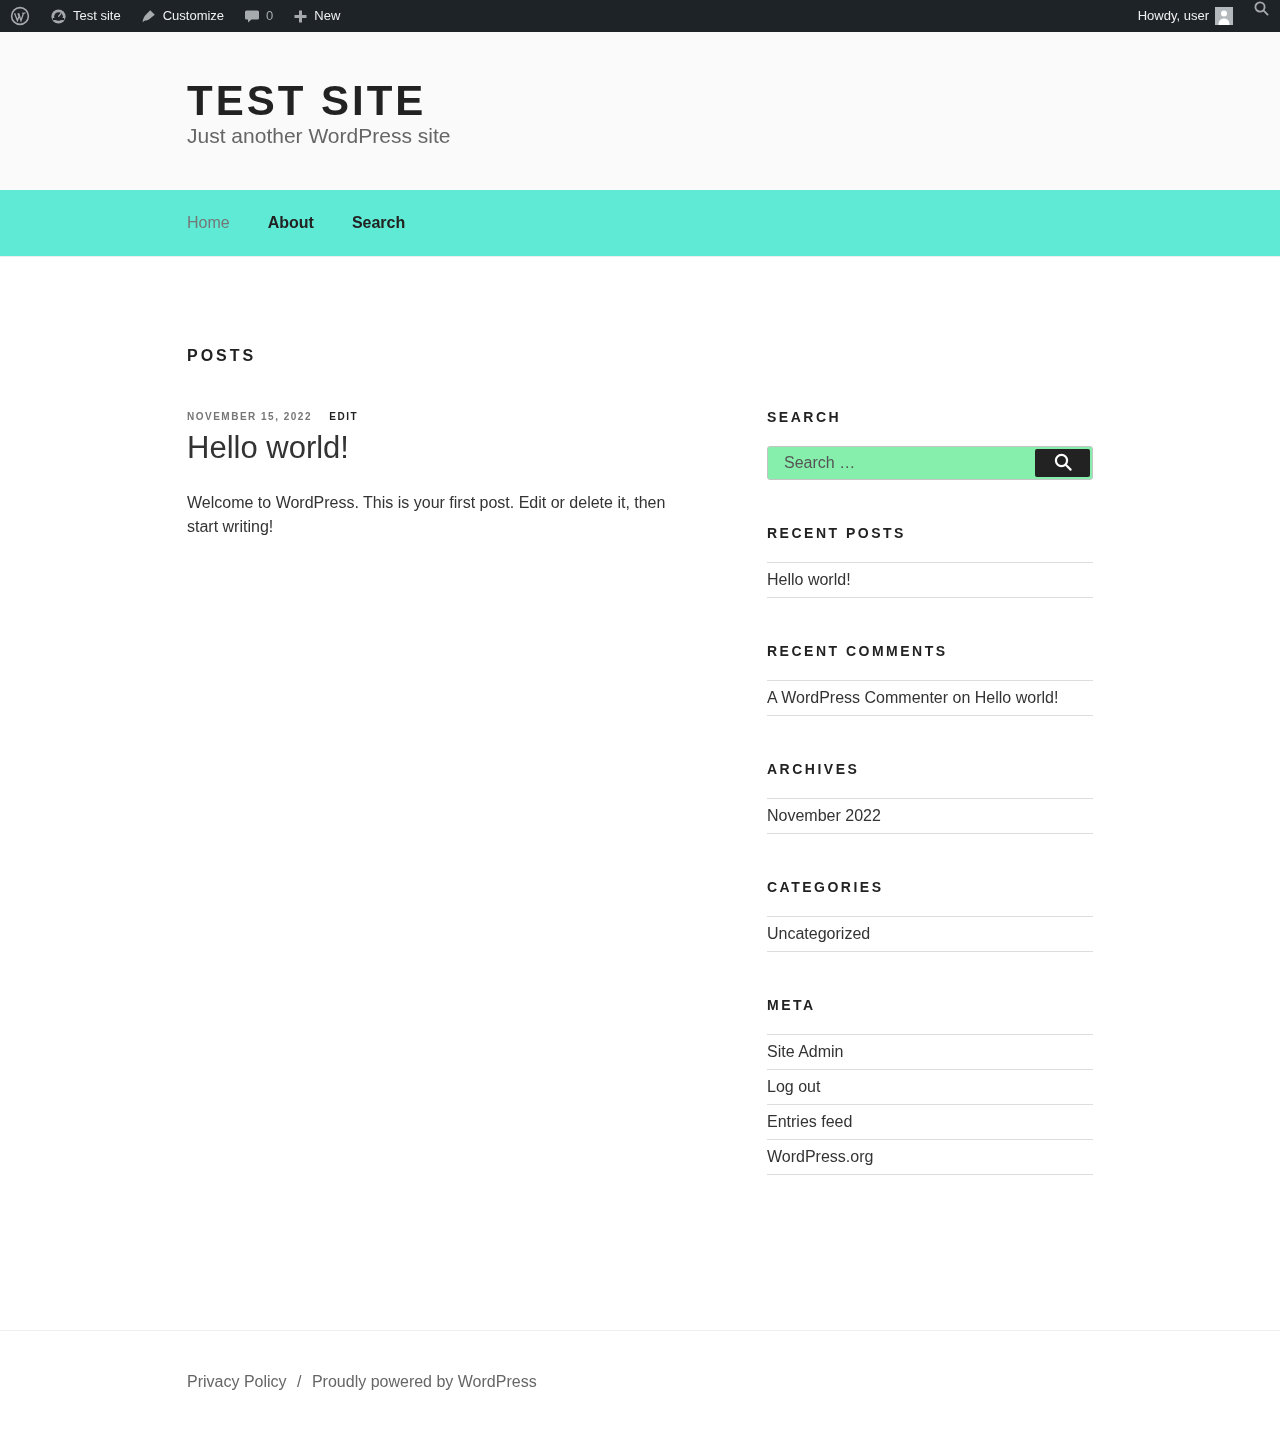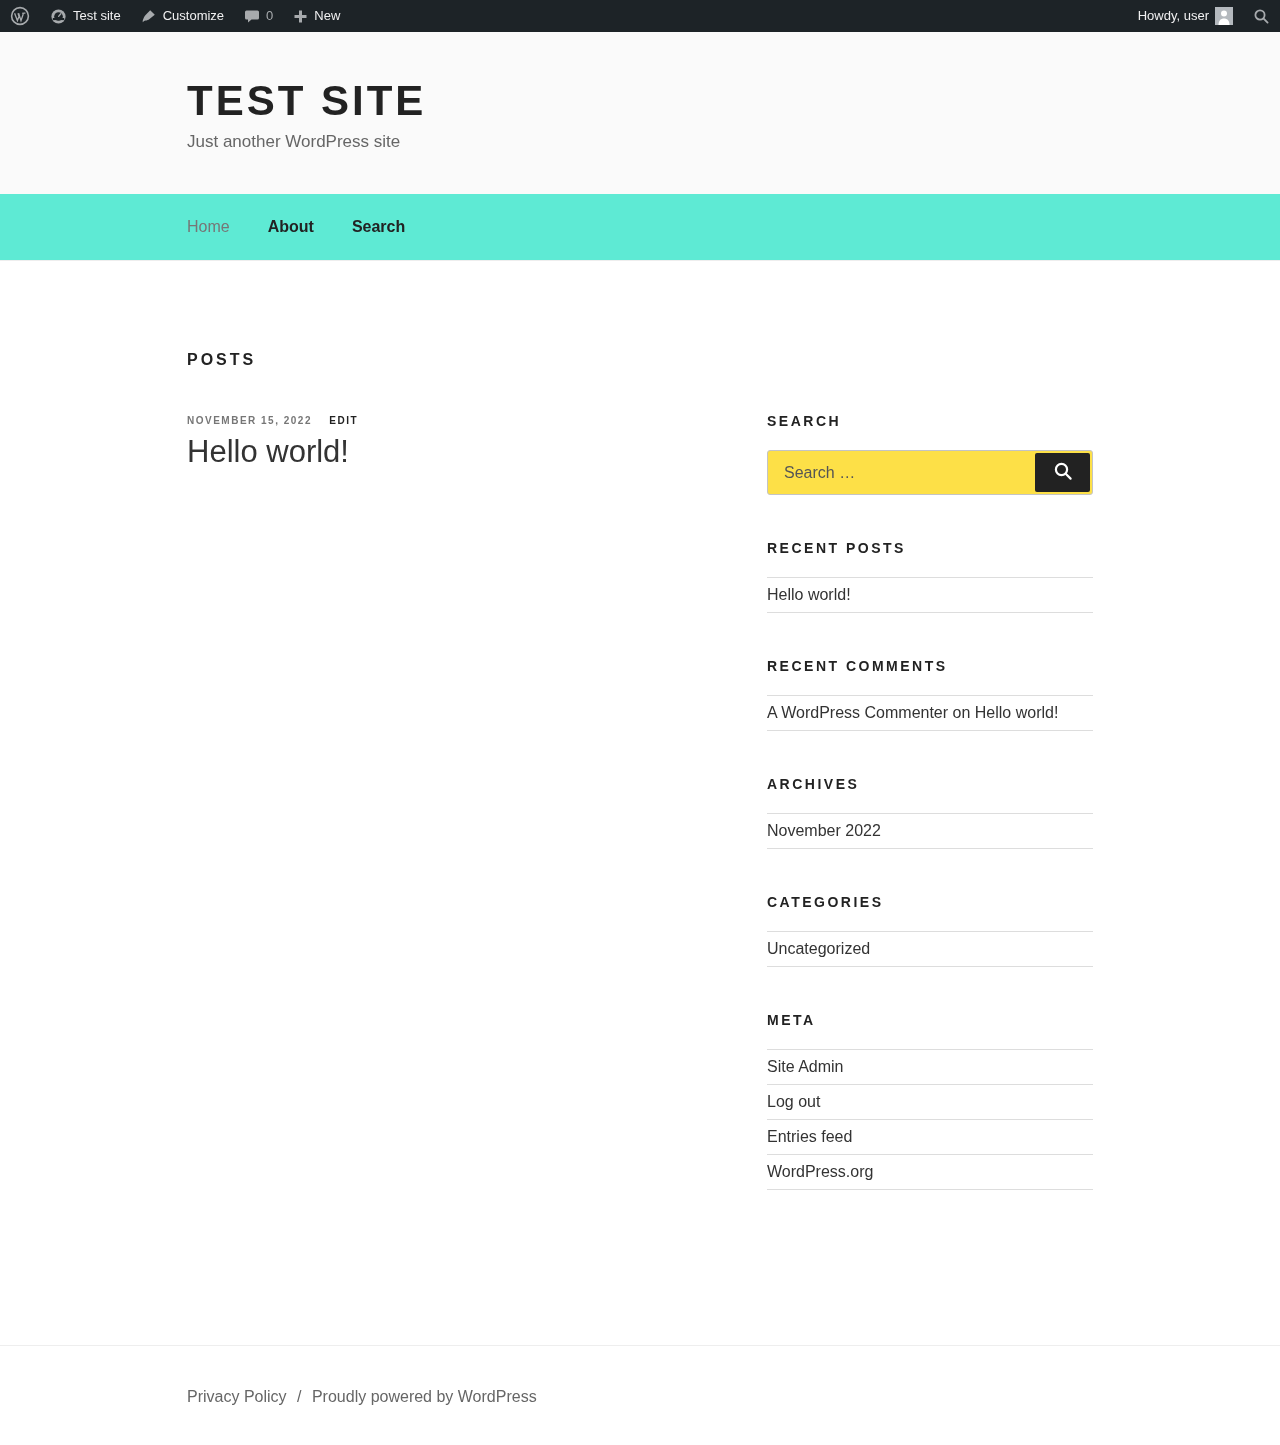--- a/index.html
+++ b/index.html
@@ -26,39 +26,39 @@
   .ab-item {
     display: flex;
     align-items: center;
     gap: 6px;
     padding: 0 10px;
     color: #f0f0f1;
     white-space: nowrap;
   }
   .ab-item svg { display: block; }
   .ab-count { color: #a7aaad; }
-  .ab-right { margin-left: auto; display: flex; align-items: center; }
+  .ab-right { margin-left: auto; display: flex; align-items: flex-start; }
   .ab-avatar {
     width: 18px; height: 18px;
     background: #b4b9be;
     display: inline-block;
     overflow: hidden;
   }
 
   
   .site-header { background: #fafafa; padding: 46px 0 42px; }
   .wrap { width: 906px; margin: 0 auto; }
   .site-title {
     font-size: 42px;
     font-weight: 800;
     letter-spacing: 3px;
     color: #222;
     line-height: 1.1;
   }
-  .site-tagline { font-size: 17px; color: #666; margin-top: 8px; }
+  .site-tagline { font-size: 21px; color: #666; margin-top: 0; }
 
   
   .main-nav { background: #5eead4; border-bottom: 1px solid #eee; }
   .main-nav .wrap { display: flex; align-items: center; padding: 24px 0; }
   .nav-link { font-size: 16px; font-weight: 700; color: #222; margin-right: 38px; }
   .nav-link.current { color: #767676; font-weight: 400; }
 
   
   .site-main { display: flex; margin-top: 90px; }
   .content-col { width: 500px; margin-right: 80px; }
@@ -90,22 +90,22 @@
   .widget ul { list-style: none; border-top: 1px solid #ddd; }
   .widget li { border-bottom: 1px solid #ddd; padding: 8px 0; font-size: 16px; }
   .widget li a { color: #333; }
   .rc-on { color: #333; text-align: center; }
 
   .search-form {
     display: flex;
     align-items: stretch;
     border: 1px solid #c4c4c4;
     border-radius: 3px;
-    height: 45px;
-    background: #fde047;
+    height: 34px;
+    background: #86efac;
   }
   .search-input {
     flex: 1;
     border: none;
     outline: none;
     padding: 0 16px;
     font-size: 16px;
     font-family: "Liberation Sans", "DejaVu Sans", sans-serif;
     color: #444;
     background: transparent;
@@ -218,20 +218,21 @@
 <div class="wrap site-main">
 
   <div class="content-col">
     <h2 class="page-title">POSTS</h2>
     <article class="post-article">
       <div class="entry-meta">
         <a class="entry-date">NOVEMBER 15, 2022</a>
         <a class="edit-link">EDIT</a>
       </div>
       <h3 class="entry-title">Hello world!</h3>
+      <p class="entry-body">Welcome to WordPress. This is your first post. Edit or delete it, then start writing!</p>
     </article>
   </div>
 
   <aside class="sidebar-col">
 
     <section class="widget">
       <h4 class="widget-title">SEARCH</h4>
       <form class="search-form">
         <input class="search-input" type="text" placeholder="Search …" style="">
         <button class="search-submit" type="submit">

